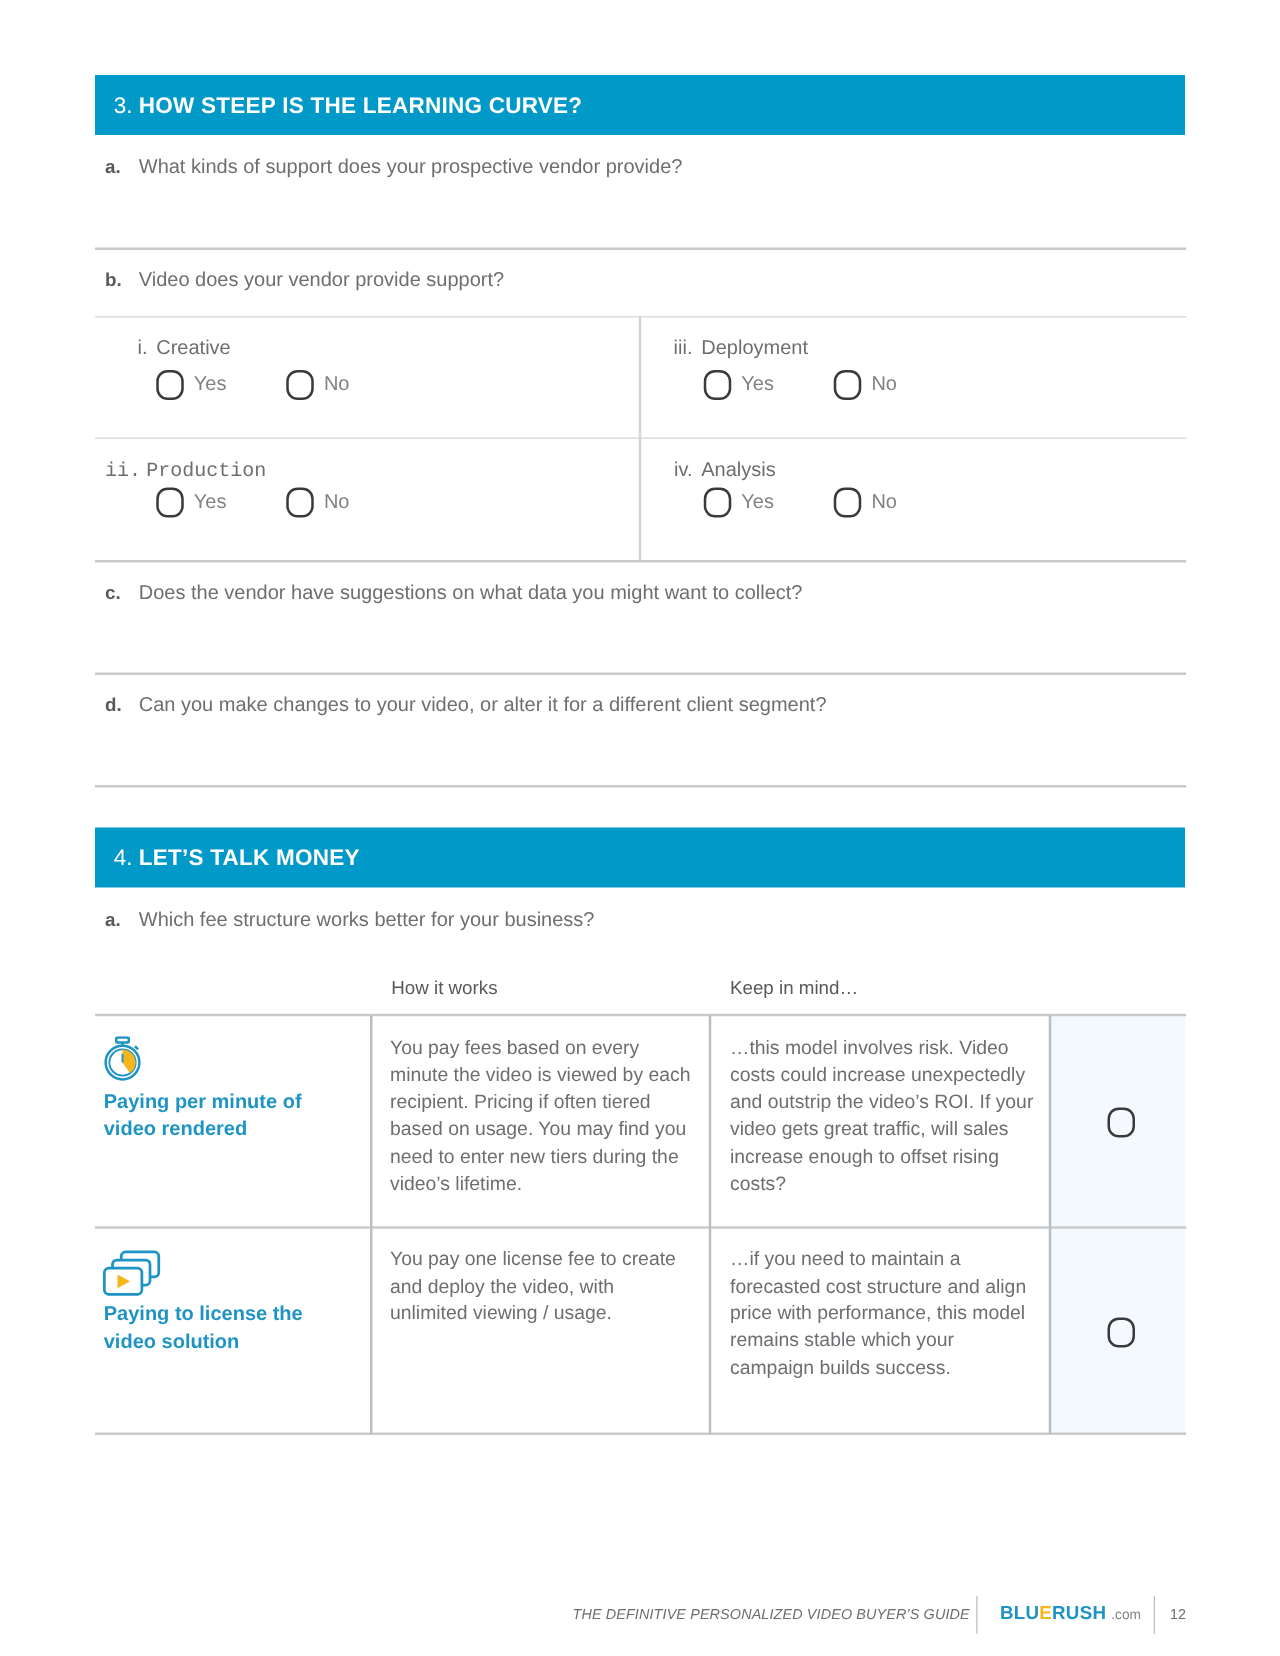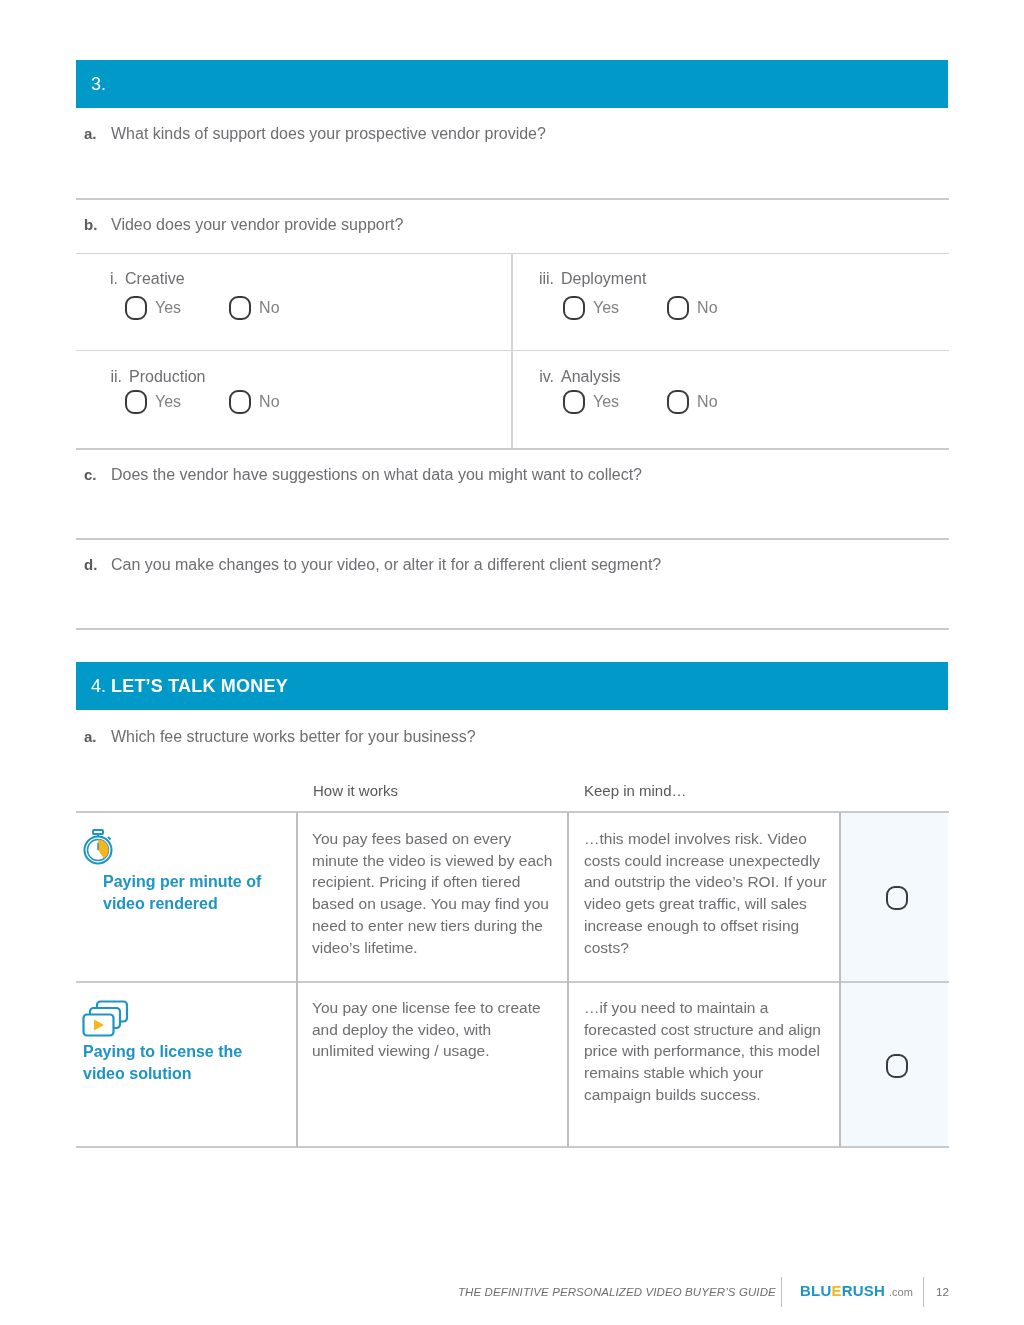--- a/index.html
+++ b/index.html
@@ -47,20 +47,21 @@
   .logo .brand { font-size: 15px; font-weight: bold; color: #1e94c4; letter-spacing: 0.2px; }
   .logo .brand .e { color: #f6b51b; }
   .logo .dom { font-size: 11px; color: #808184; margin-left: 4px; }
   .page-num { position: absolute; top: 1286px; left: 936px; font-size: 11.5px; color: #6d6e71; }
 </style>
 </head>
 <body>
 
 <div class="banner" style="top:60px;">
   <span class="num">3.</span>
+  <span class="title">HOW STEEP IS THE LEARNING CURVE?</span>
 </div>
 
 <div class="q" style="top:125px;">
   <span class="letter">a.</span>
   <span>What kinds of support does your prospective vendor provide?</span>
 </div>
 <div class="hline" style="top:198px;"></div>
 
 <div class="q" style="top:216px;">
   <span class="letter">b.</span>
@@ -78,21 +79,21 @@
   <label class="radio-item">
       <span class="radio"></span>
       <span>Yes</span>
     </label>
   <label class="radio-item">
       <span class="radio"></span>
       <span>No</span>
     </label>
 </div>
 
-<div class="opt-label" style="top:368px; left:96px;">
+<div class="opt-label" style="top:368px; left:84px;font-family:Liberation Mono, monospace;">
   <span class="roman" style="width:26px;">ii.</span>
   <span>Production</span>
 </div>
 <div class="radio-row" style="top:390px; left:125px;">
   <label class="radio-item">
       <span class="radio"></span>
       <span>Yes</span>
     </label>
   <label class="radio-item">
       <span class="radio"></span>
@@ -170,21 +171,21 @@
 <div>
   <svg style="position:absolute; left:82px; top:829px;" width="32" height="36" viewBox="0 0 32 36">
     <rect x="11" y="1" width="10" height="4" rx="1" fill="none" stroke="#1e94c4" stroke-width="2"></rect>
     <line x1="16" y1="5" x2="16" y2="8" stroke="#1e94c4" stroke-width="2"></line>
     <line x1="26" y1="8" x2="28.5" y2="10.5" stroke="#1e94c4" stroke-width="2"></line>
     <circle cx="16" cy="21" r="13.5" fill="none" stroke="#1e94c4" stroke-width="2"></circle>
     <circle cx="16" cy="21" r="10.5" fill="none" stroke="#1e94c4" stroke-width="1.5"></circle>
     <path d="M16 21 L16 10.5 A10.5 10.5 0 0 1 22 29.6 Z" fill="#f6b51b"></path>
     <line x1="16" y1="21" x2="16" y2="14" stroke="#1e94c4" stroke-width="1.5"></line>
   </svg>
-  <div class="row-title" style="top:871px; width:200px;margin-left:20px;">Paying per minute of video rendered</div>
+  <div class="row-title" style="top:871px; width:200px;">Paying per minute of video rendered</div>
   <div class="cell-text" style="left:312px; top:828px; width:245px;">You pay fees based on every minute the video is viewed by each recipient. Pricing if often tiered based on usage. You may find you need to enter new tiers during the video’s lifetime.</div>
   <div class="cell-text" style="left:584px; top:828px; width:245px;">…this model involves risk. Video costs could increase unexpectedly and outstrip the video’s ROI. If your video gets great traffic, will sales increase enough to offset rising costs?</div>
   <span class="pick-radio" style="left:886px; top:886px;"></span>
 </div>
 
 <div>
   <svg style="position:absolute; left:82px; top:1000px;" width="48" height="38" viewBox="0 0 48 38">
     <rect x="15" y="1.5" width="30" height="20" rx="3.5" fill="#fff" stroke="#1e94c4" stroke-width="2.2"></rect>
     <rect x="8" y="8" width="30" height="20" rx="3.5" fill="#fff" stroke="#1e94c4" stroke-width="2.2"></rect>
     <rect x="1.5" y="14.5" width="30" height="21" rx="3.5" fill="#fff" stroke="#1e94c4" stroke-width="2.2"></rect>

